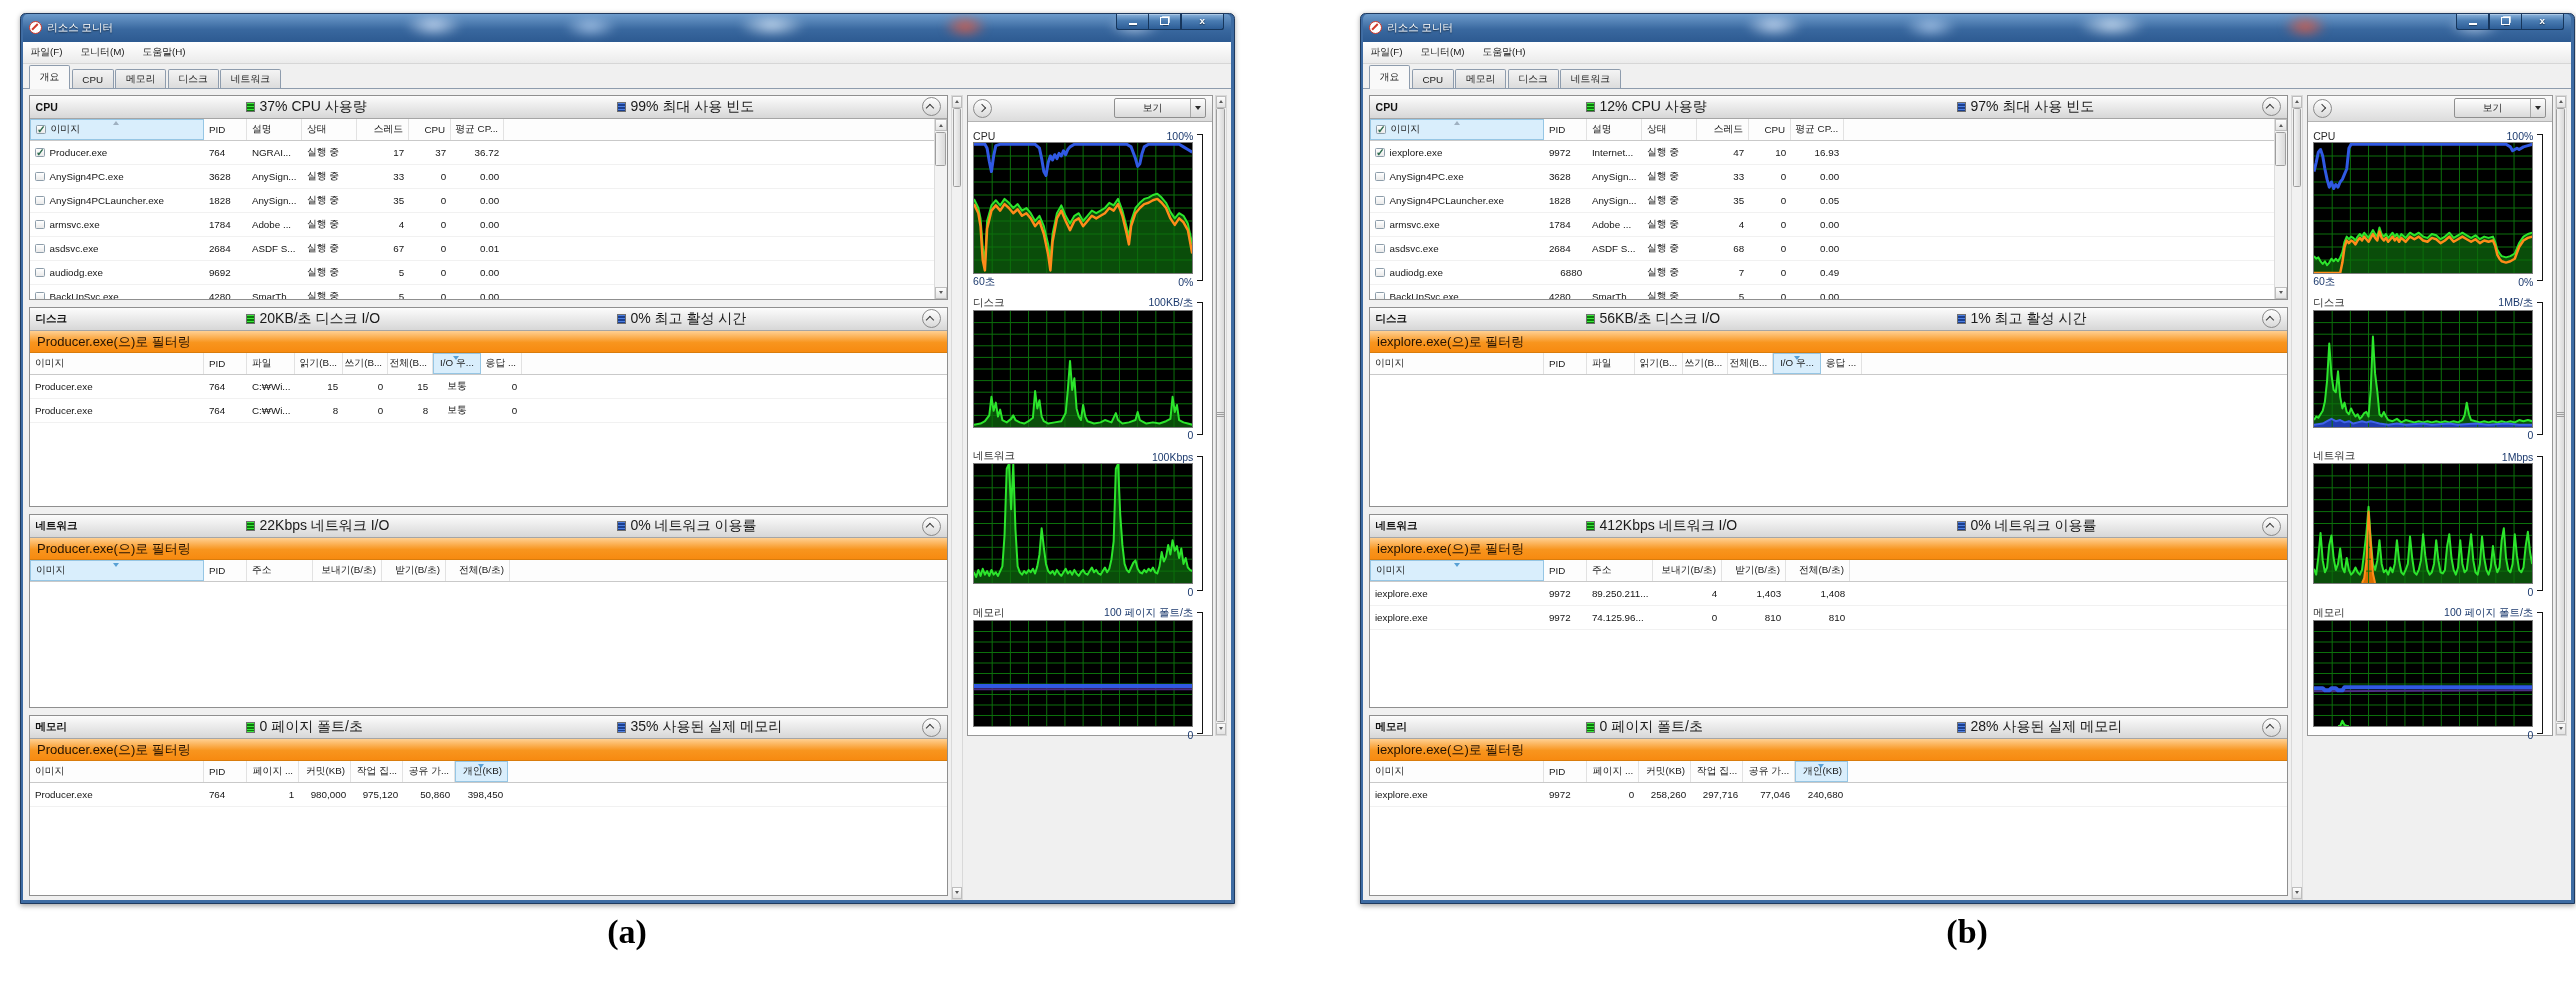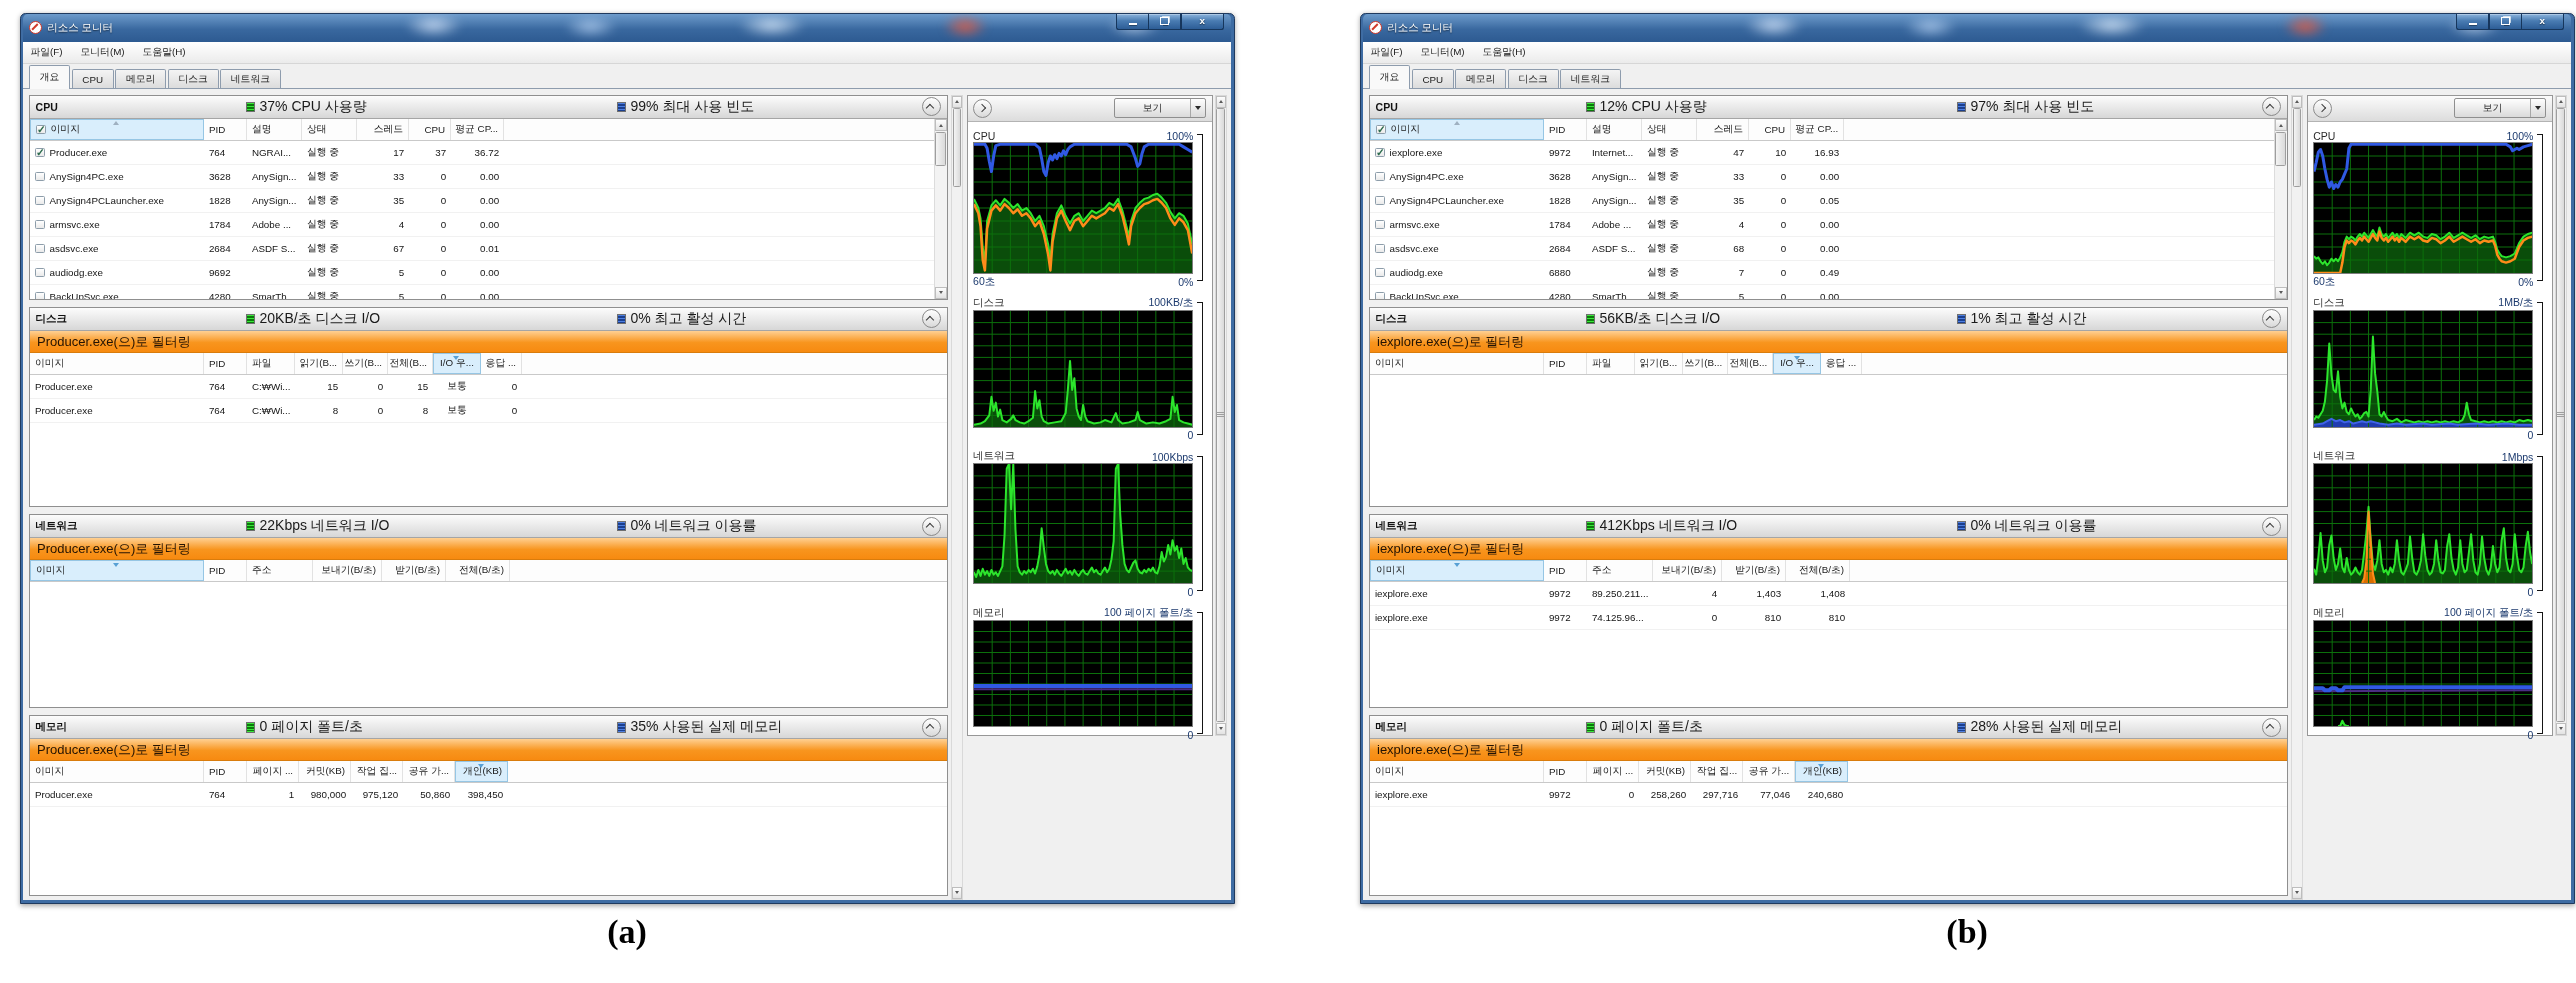--- a/index.html
+++ b/index.html
@@ -1005,21 +1005,21 @@
                     </div>
                     <div class="rm-td" style="width: 53px; justify-content: flex-end;">
                       <span>0.00</span>
                     </div>
                   </div>
                   <div class="rm-tr">
                     <div class="rm-td" style="width: 174px;">
                       <span class="cb"></span>
                       <span>audiodg.exe</span>
                     </div>
-                    <div class="rm-td" style="width: 43px;">
+                    <div class="rm-td" style="width: 43px; justify-content: flex-end;">
                       <span>6880</span>
                     </div>
                     <div class="rm-td" style="width: 55px;">
                       <span></span>
                     </div>
                     <div class="rm-td" style="width: 55px;">
                       <span>실행 중</span>
                     </div>
                     <div class="rm-td" style="width: 52px; justify-content: flex-end;">
                       <span>7</span>

